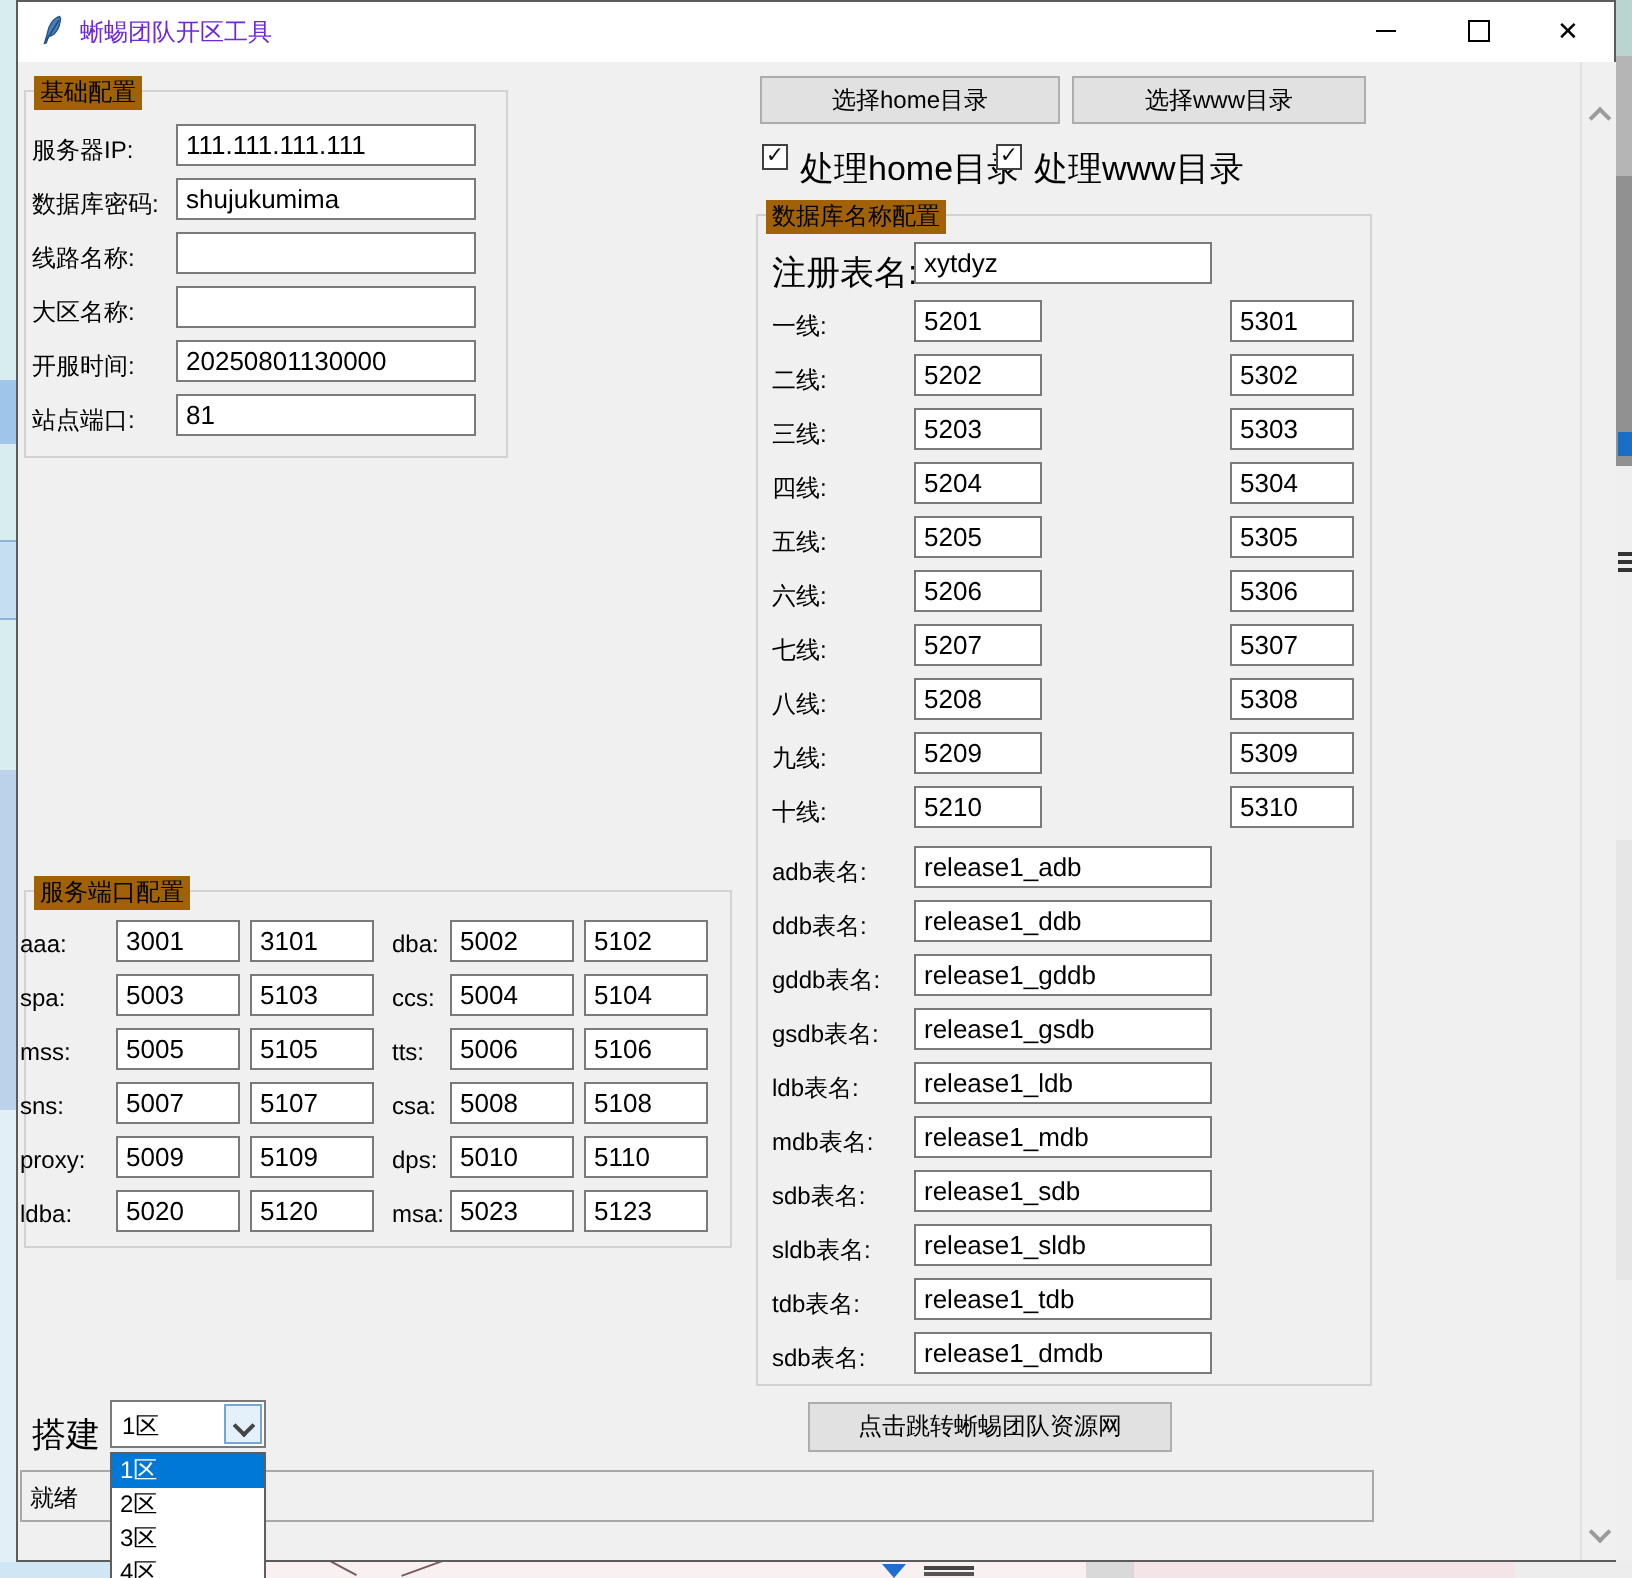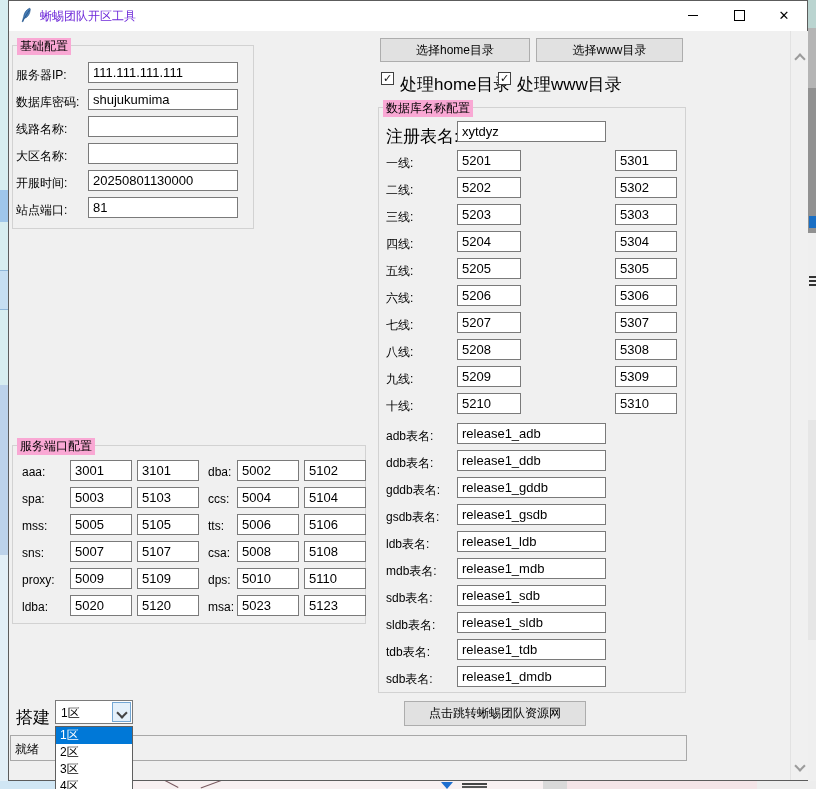--- a/index.html
+++ b/index.html
@@ -17,21 +17,21 @@
   .glyph-max{width:9px;height:9px;border:1px solid #000;}
   .glyph-close{font-size:13px;color:#000;line-height:13px;}
   
   .scrollbar{position:absolute;left:790px;top:31px;width:17px;height:749px;background:#f0f0f0;border-left:1px solid #e2e2e2;z-index:2;}
   .chev{position:absolute;width:6px;height:6px;border-left:2px solid #9b9b9b;border-top:2px solid #9b9b9b;}
   .chev-up{left:5px;top:24px;transform:rotate(45deg);}
   .chev-down{left:5px;bottom:10px;transform:rotate(225deg);}
   
   .lbl{position:absolute;font-size:17px;color:#000;white-space:nowrap;z-index:3;}
   .grp{position:absolute;border:1px solid #d2d2d2;box-sizing:border-box;z-index:2;}
-  .grp-lbl{position:absolute;background:#f9a8d4;padding:0 3px;font-size:12px;color:#000;white-space:nowrap;z-index:3;}
+  .grp-lbl{position:absolute;background:#a16207;padding:0 3px;font-size:12px;color:#000;white-space:nowrap;z-index:3;}
   .tin{position:absolute;height:21px;border:1px solid #7a7a7a;background:#fff;
        font-family:"Liberation Sans",sans-serif;font-size:13px;color:#000;
        padding:0 2px 0 4px;box-sizing:border-box;z-index:3;outline:none;}
   .btn{position:absolute;background:#e1e1e1;border:1px solid #adadad;box-sizing:border-box;
        font-size:12px;color:#000;display:flex;align-items:center;justify-content:center;
        white-space:nowrap;z-index:3;cursor:default;}
   .cb{position:absolute;width:13px;height:13px;background:#fff;border:1px solid #404040;
       box-sizing:border-box;font-size:11px;line-height:11px;text-align:center;color:#101010;z-index:3;}
   .rows{position:absolute;z-index:3;}
   .row27{position:relative;height:27px;}
@@ -283,21 +283,21 @@
   </div>
 
   <div class="row27 table-row">
     <span class="f-label">sdb表名:</span>
     <input class="tin f-input" value="release1_dmdb" style="">
   </div>
 </div>
 
   <div class="grp" style="left:12px;top:445px;width:354px;height:179px;"></div>
   <span class="grp-lbl" style="left:17px;top:438px;">服务端口配置</span>
-  <div class="rows" style="left:16px;top:459px;width:314px;">
+  <div class="rows" style="left:4px;top:459px;width:314px;">
   <div class="row27 port-row">
     <span class="f-label l1">aaa:</span>
     <input class="tin i1" value="3001" style="">
     <input class="tin i2" value="3101" style="">
     <span class="f-label l2">dba:</span>
     <input class="tin i3" value="5002" style="">
     <input class="tin i4" value="5102" style="">
   </div>
 
   <div class="row27 port-row">

